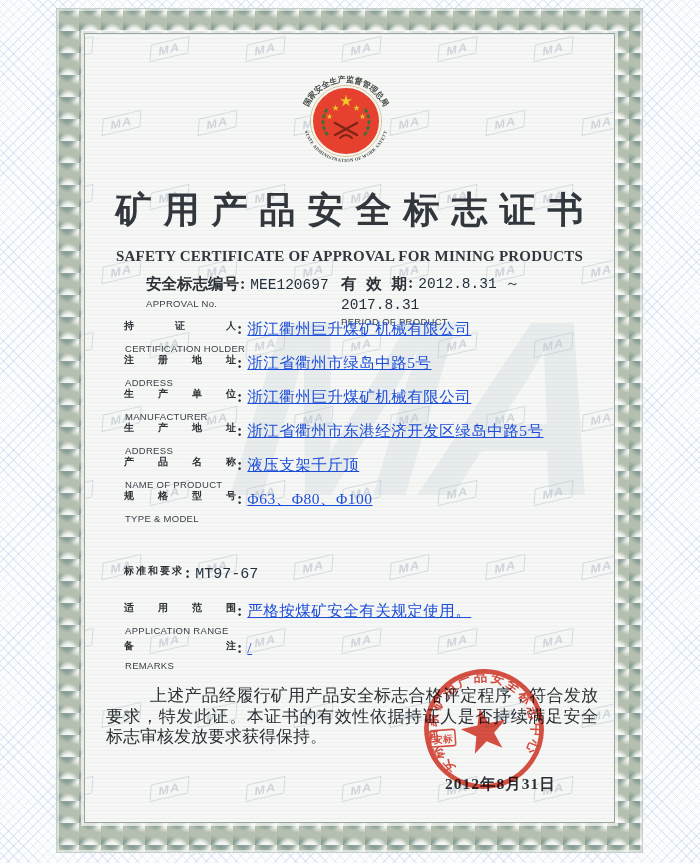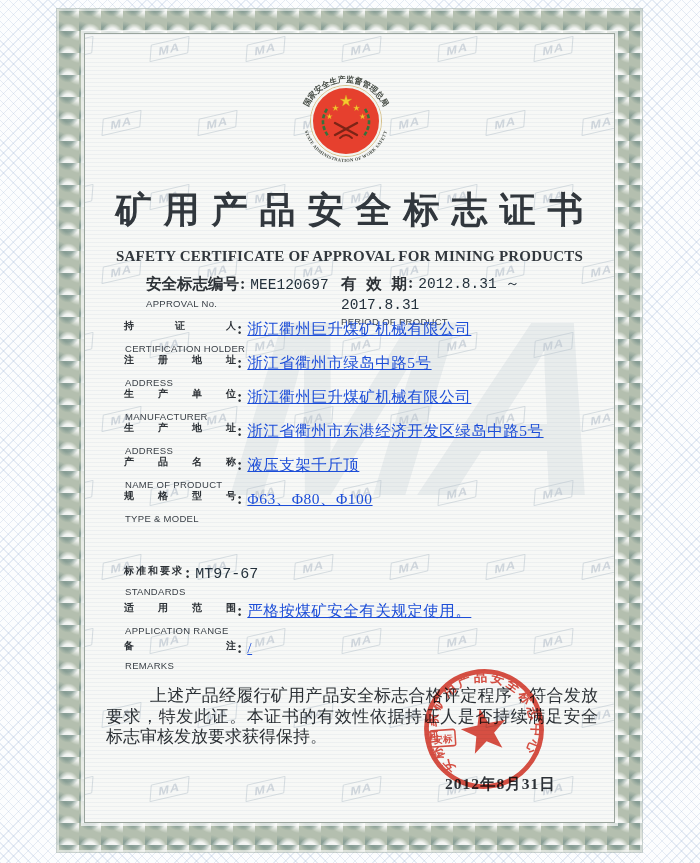--- a/index.html
+++ b/index.html
@@ -232,21 +232,20 @@
         <span class="flabel">产 品 名 称</span><span class="fcolon">:</span><span class="fvalue">液压支架千斤顶</span>
         <div class="sub-en">NAME OF PRODUCT</div>
       </div>
       <div class="frow" style="top:455px">
         <span class="flabel">规 格 型 号</span><span class="fcolon">:</span><span class="fvalue">Φ63、Φ80、Φ100</span>
         <div class="sub-en">TYPE &amp; MODEL</div>
       </div>
 
       <div class="frow" style="top:530px">
         <span class="flabel compact">标准和要求</span><span class="fcolon">:</span><span class="num" style="font-size:15px">MT97-67</span>
-        <div class="sub-en">STANDARDS</div>
       </div>
       <div class="frow" style="top:605px">
         <span class="flabel">备 注</span><span class="fcolon">:</span><span class="fvalue">/</span>
         <div class="sub-en">REMARKS</div>
       </div>
       <div class="frow" style="top:567px">
         <span class="flabel">适 用 范 围</span><span class="fcolon">:</span><span class="fvalue">严格按煤矿安全有关规定使用。</span>
         <div class="sub-en">APPLICATION RANGE</div>
       </div>
 

